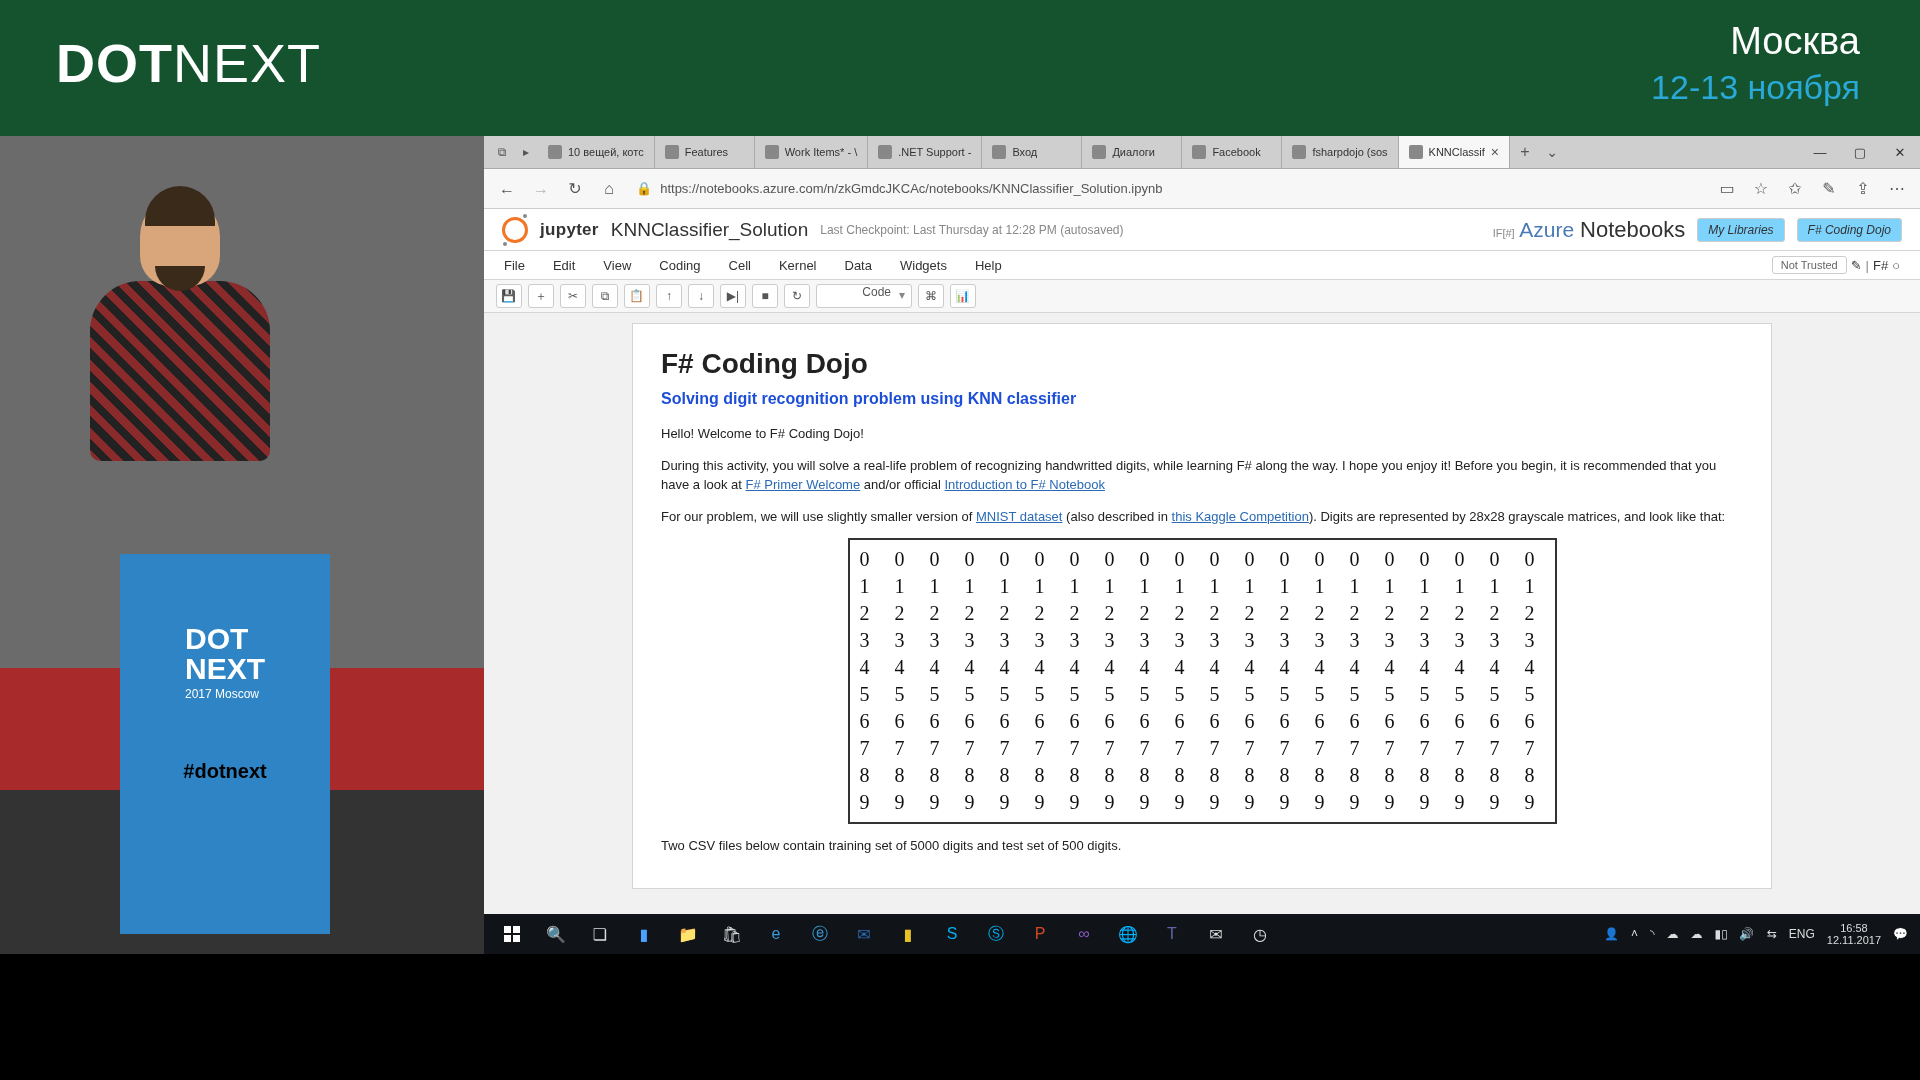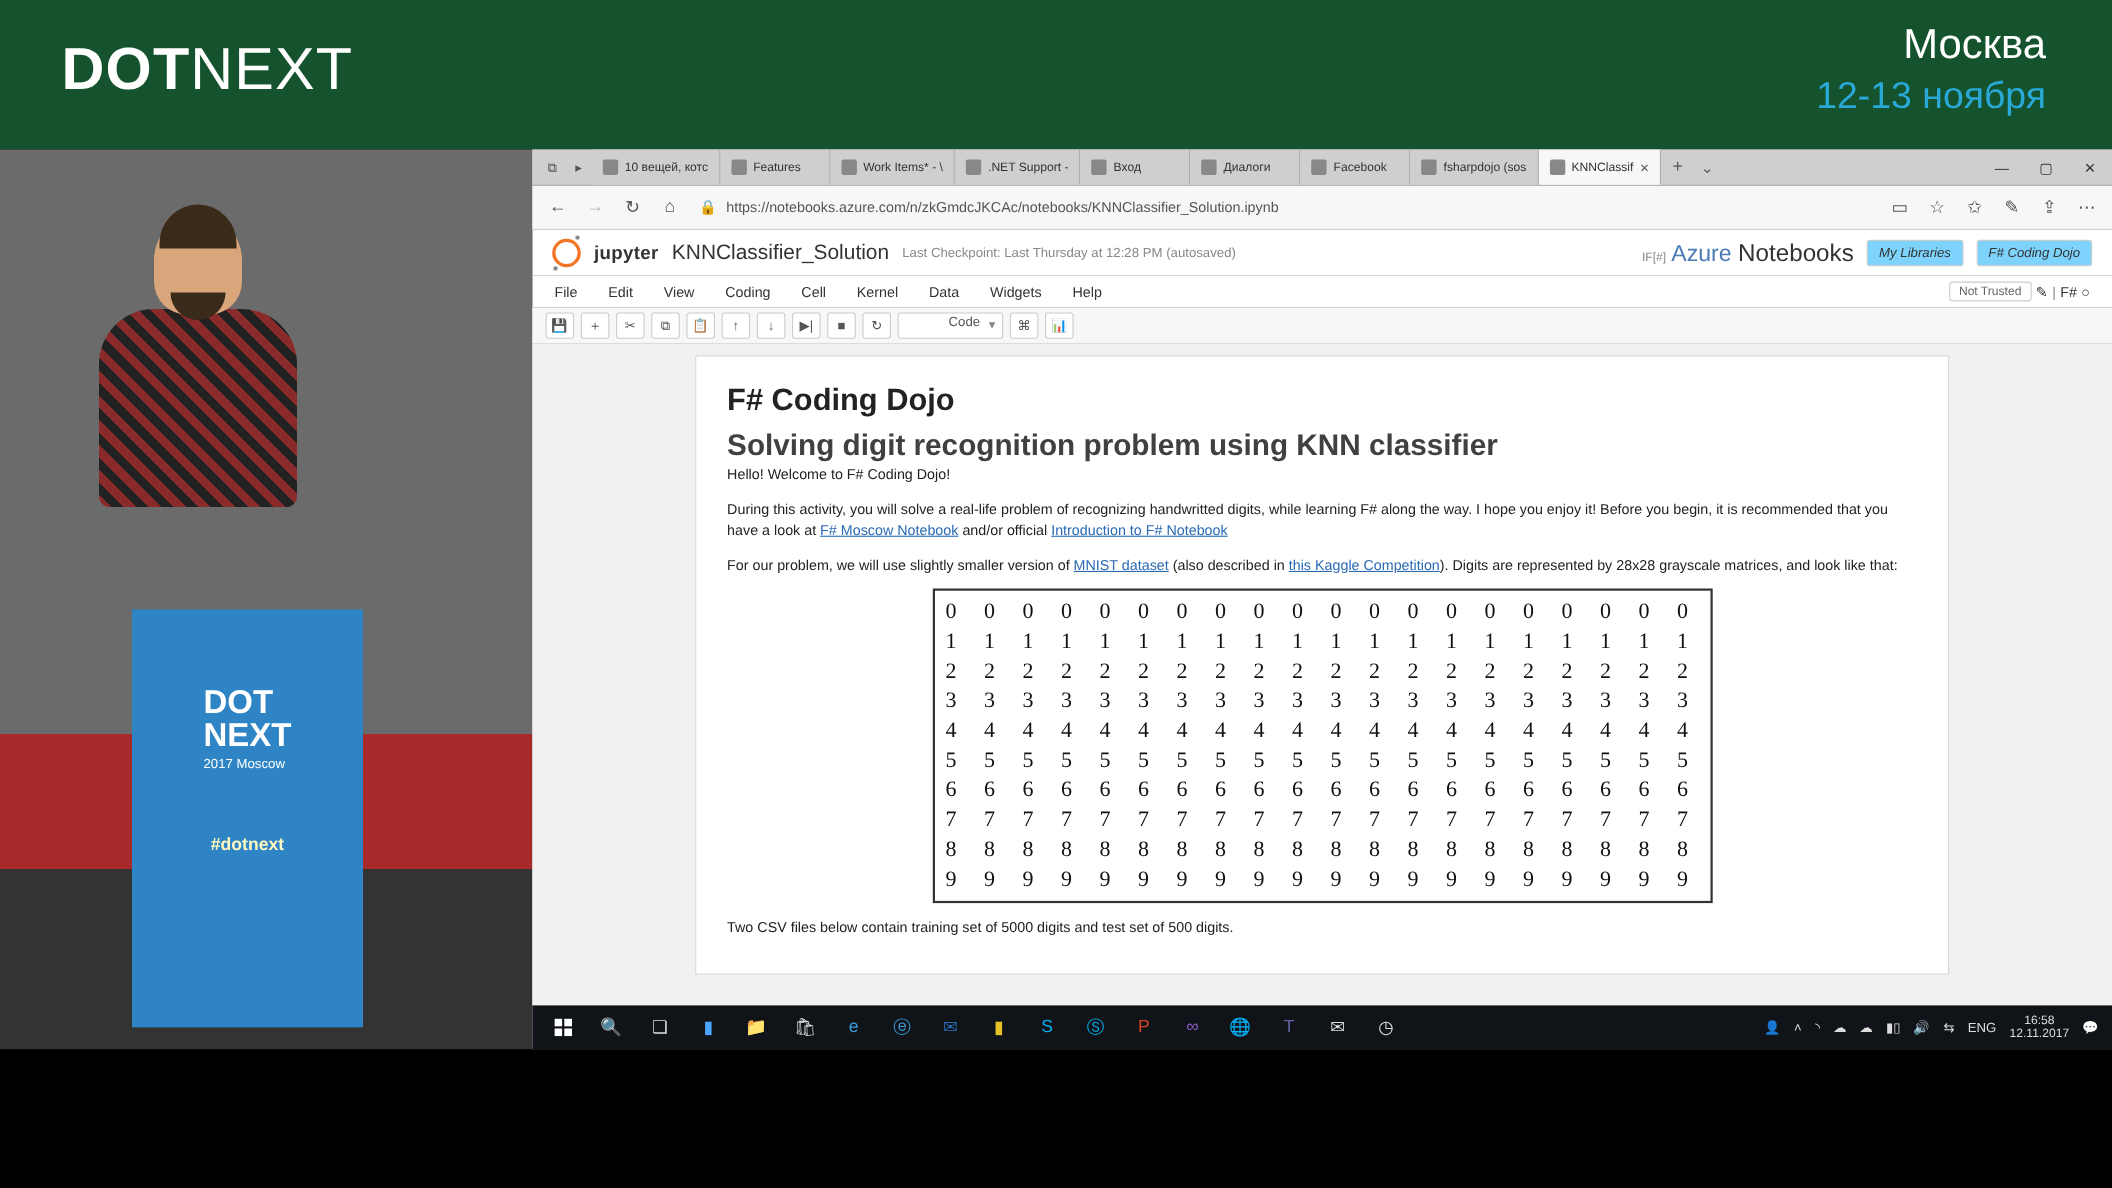--- a/index.html
+++ b/index.html
@@ -10,21 +10,21 @@
   .conf-logo span.thin{font-weight:300;}
   .conf-city{position:absolute;right:60px;top:20px;font-size:38px;font-weight:300;}
   .conf-dates{position:absolute;right:60px;top:68px;font-size:34px;color:#2aa9d9;font-weight:300;}
   
   .bottom-black{position:absolute;left:0;top:954px;width:1920px;height:126px;background:#000;}
   
   .speaker-cam{position:absolute;left:0;top:136px;width:484px;height:818px;background:linear-gradient(to bottom,#6b6b6b 0%,#6b6b6b 65%,#a82a2a 65%,#a82a2a 80%,#333 80%,#333 100%);}
   .podium{position:absolute;left:120px;bottom:20px;width:210px;height:380px;background:#2e84c4;display:flex;flex-direction:column;align-items:center;justify-content:flex-start;padding-top:70px;}
   .podium-logo{color:#fff;font-size:30px;font-weight:700;line-height:1;}
   .podium-logo small{display:block;font-size:12px;font-weight:400;margin-top:4px;}
-  .podium-hash{color:#fef9c3;font-size:16px;font-weight:700;margin-top:60px;}
+  .podium-hash{color:#000000;font-size:20px;font-weight:700;margin-top:60px;}
   .person{position:absolute;left:80px;top:60px;width:200px;height:350px;}
   .head{width:80px;height:90px;background:#d9a57a;border-radius:40px 40px 30px 30px;margin:0 auto;position:relative;}
   .hair{position:absolute;top:-10px;left:5px;width:70px;height:40px;background:#3a2a1a;border-radius:40px 40px 0 0;}
   .beard{position:absolute;bottom:-5px;left:15px;width:50px;height:25px;background:#3a2a1a;border-radius:0 0 25px 25px;}
   .torso{width:180px;height:180px;background:repeating-linear-gradient(45deg,#8b2a2a,#8b2a2a 8px,#222 8px,#222 16px);border-radius:50px 50px 10px 10px;margin:-5px auto 0;}
   
   .desktop{position:absolute;left:484px;top:136px;width:1436px;height:818px;background:#fff;display:flex;flex-direction:column;}
   
   .tabbar{height:33px;background:#cfcfcf;display:flex;align-items:stretch;padding-left:6px;border-bottom:1px solid #aaa;}
   .tabctl{width:24px;display:flex;align-items:center;justify-content:center;color:#555;font-size:12px;}
@@ -59,21 +59,21 @@
   .jmenu .trust{border:1px solid #ccc;border-radius:3px;padding:2px 8px;font-size:11px;color:#666;}
   
   .jtools{height:34px;border-top:1px solid #d5d5d5;border-bottom:1px solid #d5d5d5;background:#f7f7f7;display:flex;align-items:center;padding:0 12px;gap:6px;}
   .tbtn{width:26px;height:24px;border:1px solid #ccc;border-radius:3px;background:#fff;display:flex;align-items:center;justify-content:center;font-size:12px;color:#555;}
   .tsel{height:24px;border:1px solid #ccc;border-radius:3px;background:#fff;font-size:12px;padding:0 20px 0 6px;color:#555;position:relative;width:96px;text-align:right;}
   .tsel::after{content:"▾";position:absolute;right:6px;top:3px;color:#888;}
   
   .nbwrap{flex:1;overflow:hidden;background:#f1f1f1;padding:10px 20px;}
   .nbcell{max-width:1140px;margin:0 auto;background:#fff;border:1px solid #d5d5d5;padding:20px 28px;}
   .nbcell h1{font-size:28px;font-weight:700;margin:4px 0 10px;color:#222;}
-  .nbcell h2{font-size:27px;font-weight:700;margin:8px 0 0;color:#404040;}
+  .nbcell h2{font-size:16px;font-weight:700;margin:8px 0 16px;color:#1d4ed8;}
   .nbcell p{font-size:13px;color:#222;line-height:1.5;margin:0 0 12px;}
   .nbcell a{color:#2a6ab5;text-decoration:underline;}
   .mnist{display:block;margin:12px auto;border:2px solid #333;background:#fff;padding:6px 10px;font-family:'Comic Sans MS',cursive;font-size:20px;line-height:1.35;letter-spacing:10px;color:#111;white-space:pre;width:fit-content;}
   
   .taskbar{height:40px;background:#101318;display:flex;align-items:center;padding:0 6px;color:#fff;}
   .taskbar .ticon{width:44px;height:40px;display:flex;align-items:center;justify-content:center;font-size:16px;color:#ddd;}
   .taskbar .spacer{flex:1;}
   .taskbar .tray{display:flex;align-items:center;gap:12px;font-size:12px;color:#ddd;padding-right:6px;}
   .taskbar .clock{text-align:center;line-height:1.1;font-size:11px;}
   
@@ -231,21 +231,21 @@
     <div class="tbtn">⌘</div>
     <div class="tbtn">📊</div>
   </div>
 
   <div class="nbwrap">
     <div class="nbcell">
       <h1>F# Coding Dojo</h1>
       <h2>Solving digit recognition problem using KNN classifier</h2>
       <p>Hello! Welcome to F# Coding Dojo!</p>
       <p>
-        <span>During this activity, you will solve a real-life problem of recognizing handwritted digits, while learning F# along the way. I hope you enjoy it! Before you begin, it is recommended that you have a look at </span><a href="#">F# Moscow Notebook</a><span> and/or official </span><a href="#">Introduction to F# Notebook</a>
+        <span>During this activity, you will solve a real-life problem of recognizing handwritted digits, while learning F# along the way. I hope you enjoy it! Before you begin, it is recommended that you have a look at </span><a href="#">F# Primer Welcome</a><span> and/or official </span><a href="#">Introduction to F# Notebook</a>
       </p>
       <p>
         <span>For our problem, we will use slightly smaller version of </span><a href="#">MNIST dataset</a><span> (also described in </span><a href="#">this Kaggle Competition</a><span>). Digits are represented by 28x28 grayscale matrices, and look like that:</span>
       </p>
       <div class="mnist"><span>0 0 0 0 0 0 0 0 0 0 0 0 0 0 0 0 0 0 0 0</span>
 <span>1 1 1 1 1 1 1 1 1 1 1 1 1 1 1 1 1 1 1 1</span>
 <span>2 2 2 2 2 2 2 2 2 2 2 2 2 2 2 2 2 2 2 2</span>
 <span>3 3 3 3 3 3 3 3 3 3 3 3 3 3 3 3 3 3 3 3</span>
 <span>4 4 4 4 4 4 4 4 4 4 4 4 4 4 4 4 4 4 4 4</span>
 <span>5 5 5 5 5 5 5 5 5 5 5 5 5 5 5 5 5 5 5 5</span>

